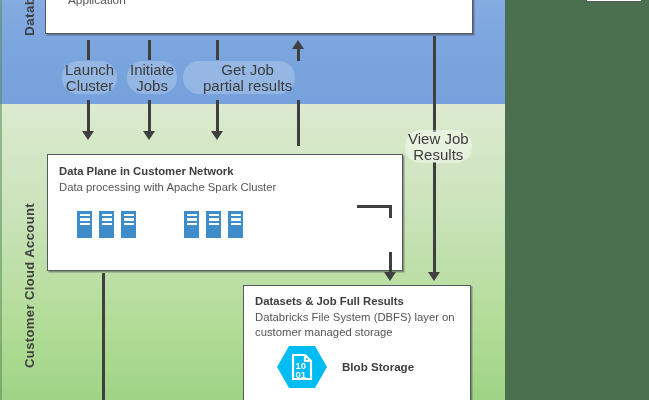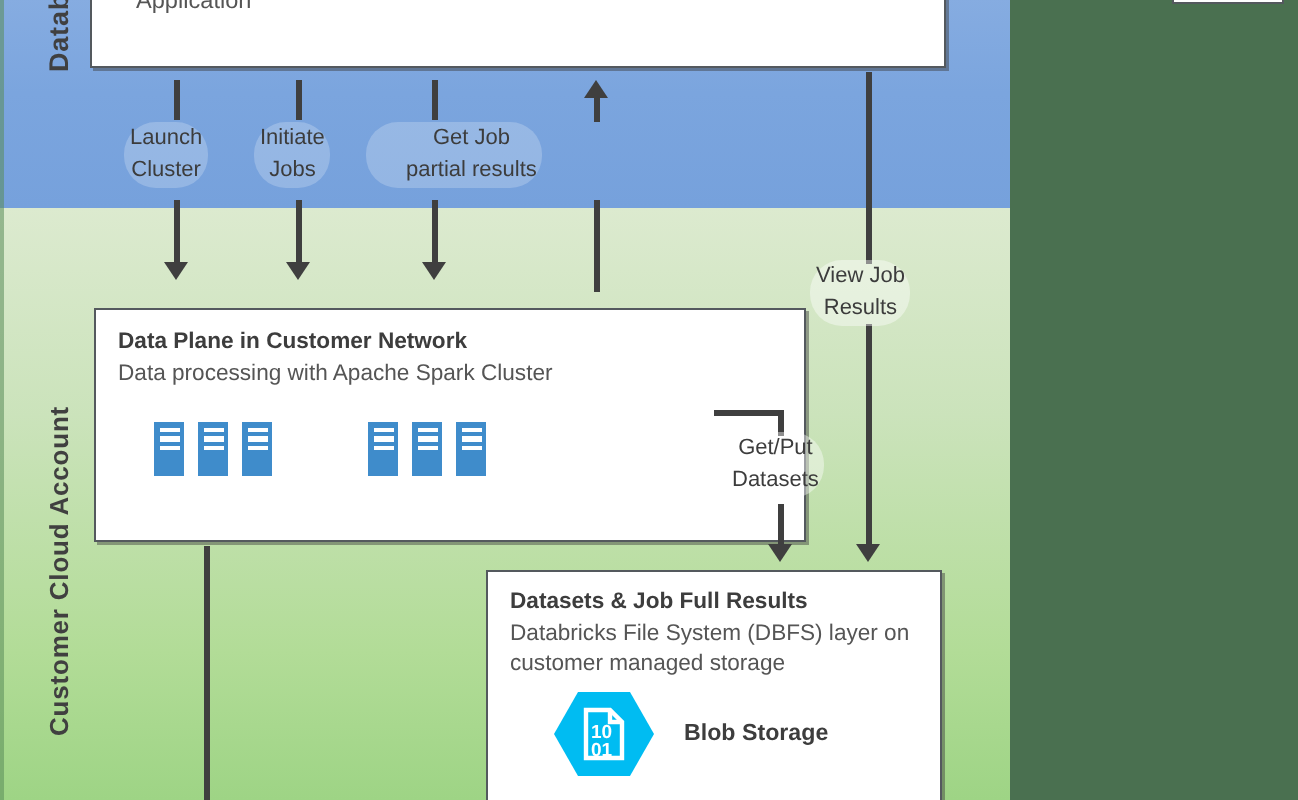--- a/index.html
+++ b/index.html
@@ -44,21 +44,21 @@
 
   
   .vline{position:absolute;width:2.5px;background:#3f3f3f;}
   .hline{position:absolute;height:2.5px;background:#3f3f3f;}
   .arrowhead{position:absolute;width:0;height:0;
       border-left:6.5px solid transparent;border-right:6.5px solid transparent;}
   .arrow-down{border-top:9px solid #3f3f3f;}
   .arrow-up{border-bottom:9px solid #3f3f3f;}
 
   
-  .flow-label{position:absolute;text-align:center;font-size:11px;
+  .flow-label{position:absolute;text-align:center;font-size:15px;
       color:#3c3c3c;line-height:15.5px;white-space:nowrap;
       background:rgba(255,255,255,.22);padding:1px 3px;border-radius:16px;}
   .flow-label.green{background:rgba(255,255,255,.42);}
 
   
   .rack{position:absolute;width:15px;height:27px;}
   .rack .top{position:absolute;left:0;top:0;width:15px;height:16px;
       background:#3f8ccb;box-sizing:border-box;}
   .rack .slot{position:absolute;left:2.5px;height:2.5px;width:10px;background:#ffffff;}
   .rack .s1{top:2.5px;} .rack .s2{top:7px;} .rack .s3{top:11.5px;}
@@ -177,24 +177,20 @@
           <div class="slot s3"></div>
         </div>
         <div class="base"></div>
       </div>
   </div>
 
   <div class="hline" style="left:357px;top:205px;width:35px;"></div>
   <div class="vline" style="left:389px;top:205px;height:13px;"></div>
   <div class="vline" style="left:389px;top:252px;height:21px;"></div>
   <div class="arrowhead arrow-down" style="left:384px;top:272px;"></div>
-  <div class="flow-label green" style="left:363px;top:216px;">
-    <div>Get/Put</div>
-    <div>Datasets</div>
-  </div>
 
   <div class="vline" style="left:102px;top:273px;height:127px;"></div>
 
   <div class="card" id="card-datasets">
     <div class="card-title" id="ds-title">Datasets &amp; Job Full Results</div>
     <div class="card-sub" id="ds-sub">Databricks File System (DBFS) layer on customer managed storage</div>
   </div>
 
   <svg id="blob-icon" viewBox="0 0 52 48">
     <polygon points="13,3 39,3 51,24 39,45 13,45 1,24" fill="#00bcf2"></polygon>

